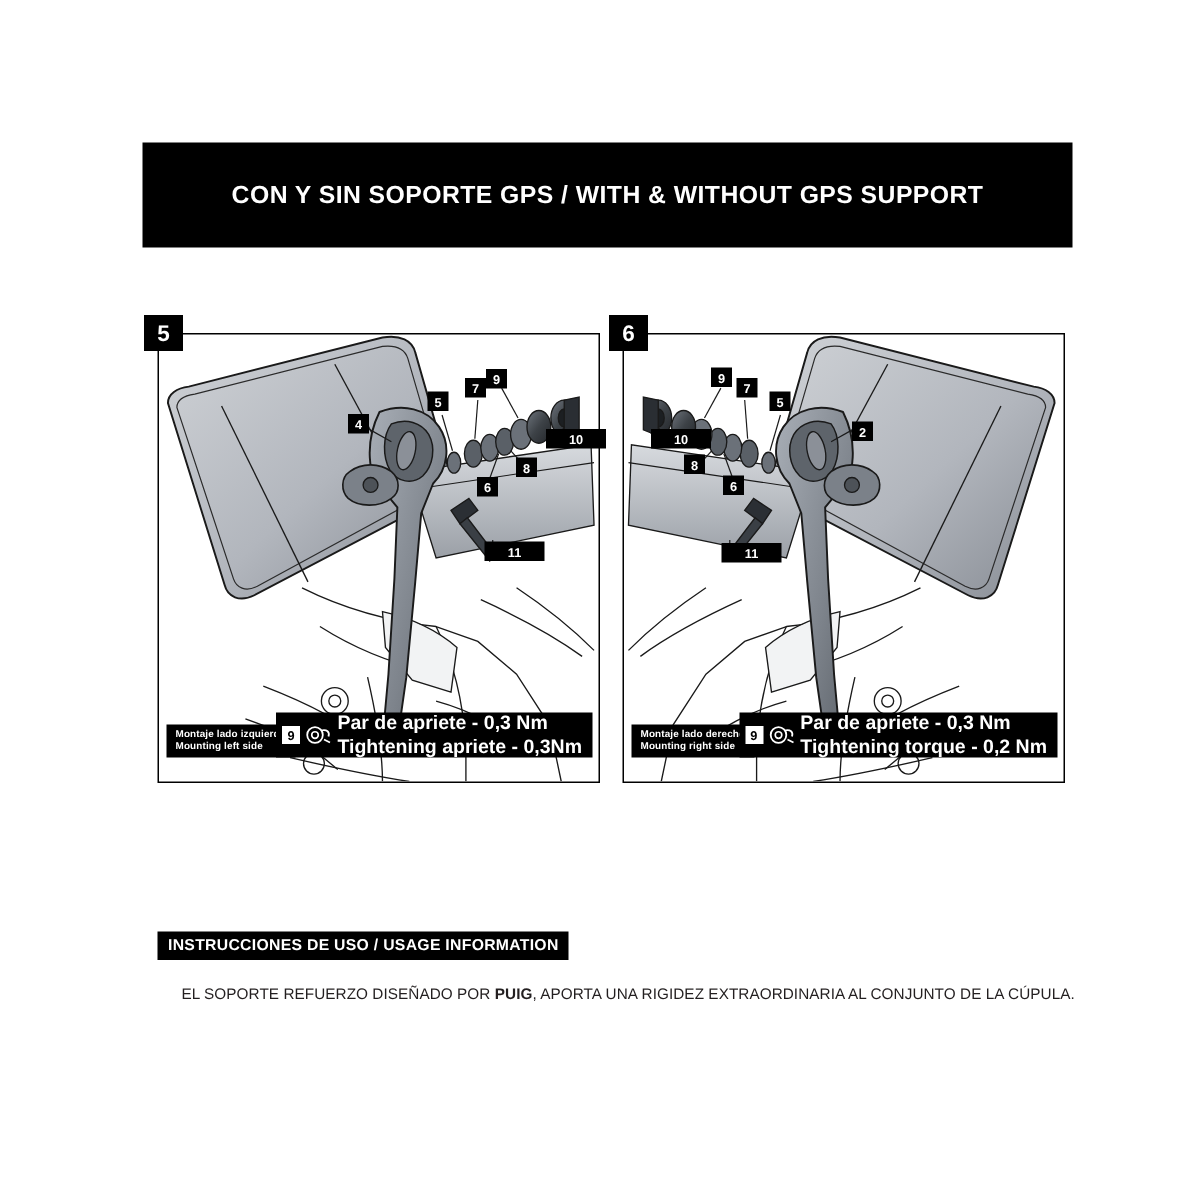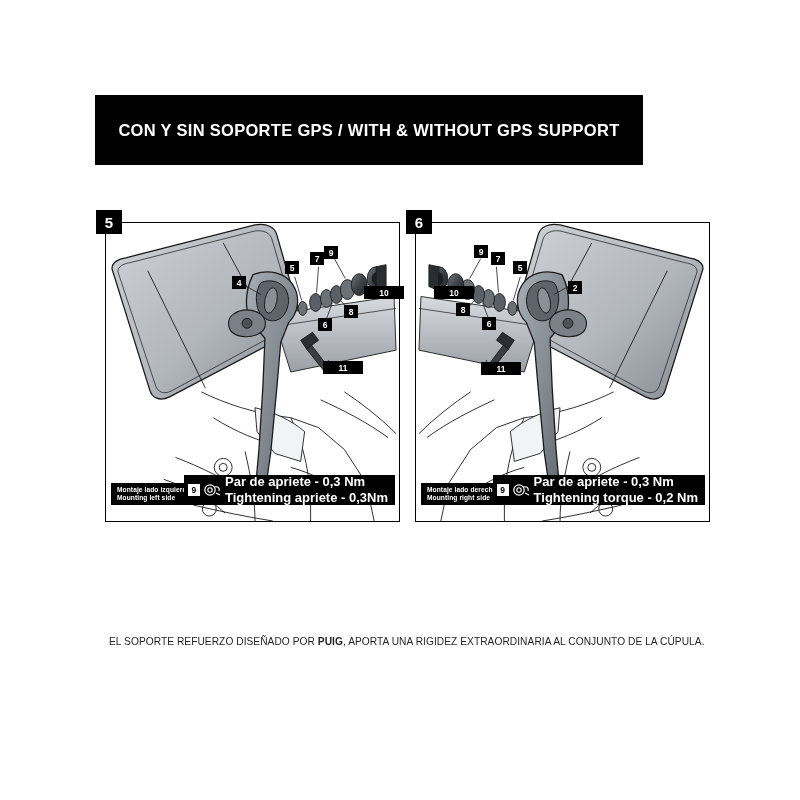--- a/index.html
+++ b/index.html
@@ -13,21 +13,21 @@
     position: relative;
     font-family: "Liberation Sans", sans-serif;
     overflow: hidden;
   }
 
   
   .header-banner {
     position: absolute;
     left: 95px;
     top: 95px;
-    width: 548px;
+    width: 620px;
     height: 70px;
     background: #000000;
     display: flex;
     align-items: center;
     justify-content: center;
   }
   .header-title {
     color: #ffffff;
     font-size: 16.5px;
     font-weight: bold;
@@ -157,21 +157,21 @@
     padding: 3px 7px 4px 7px;
     letter-spacing: 0.2px;
   }
   .instr-body {
     margin-top: 14px;
     color: #231f20;
     font-size: 10.2px;
     line-height: 1.52;
     letter-spacing: 0.05px;
   }
-  .instr-body p { margin: 4px; white-space: nowrap; }
+  .instr-body p { margin: 16px; white-space: nowrap; }
   .instr-body b { font-weight: bold; }
 </style>
 </head>
 <body>
 
 <div class="header-banner">
   <div class="header-title">CON Y SIN SOPORTE GPS / WITH &amp; WITHOUT GPS SUPPORT</div>
 </div>
 
 <div class="step-badge step-badge-left">5</div>
@@ -415,16 +415,17 @@
     <div class="callout" style="left: 474px; top: 245px;">9</div>
     <div class="callout" style="left: 491px; top: 252px;">7</div>
     <div class="callout" style="left: 513px; top: 261px;">5</div>
     <div class="callout" style="left: 568px; top: 281px;">2</div>
     <div class="callout" style="left: 456px; top: 303px;">8</div>
     <div class="callout" style="left: 482px; top: 317px;">6</div>
     <div class="callout wide" style="left: 481px; top: 362px;">11</div>
   </div>
 
 <div class="instructions">
+  <div class="instr-heading">INSTRUCCIONES DE USO / USAGE INFORMATION</div>
   <div class="instr-body">
     <p><span>EL SOPORTE REFUERZO DISEÑADO POR </span><b>PUIG</b><span>, APORTA UNA RIGIDEZ EXTRAORDINARIA AL CONJUNTO DE LA CÚPULA.</span></p>
   </div>
 </div>
 
 </body></html>

